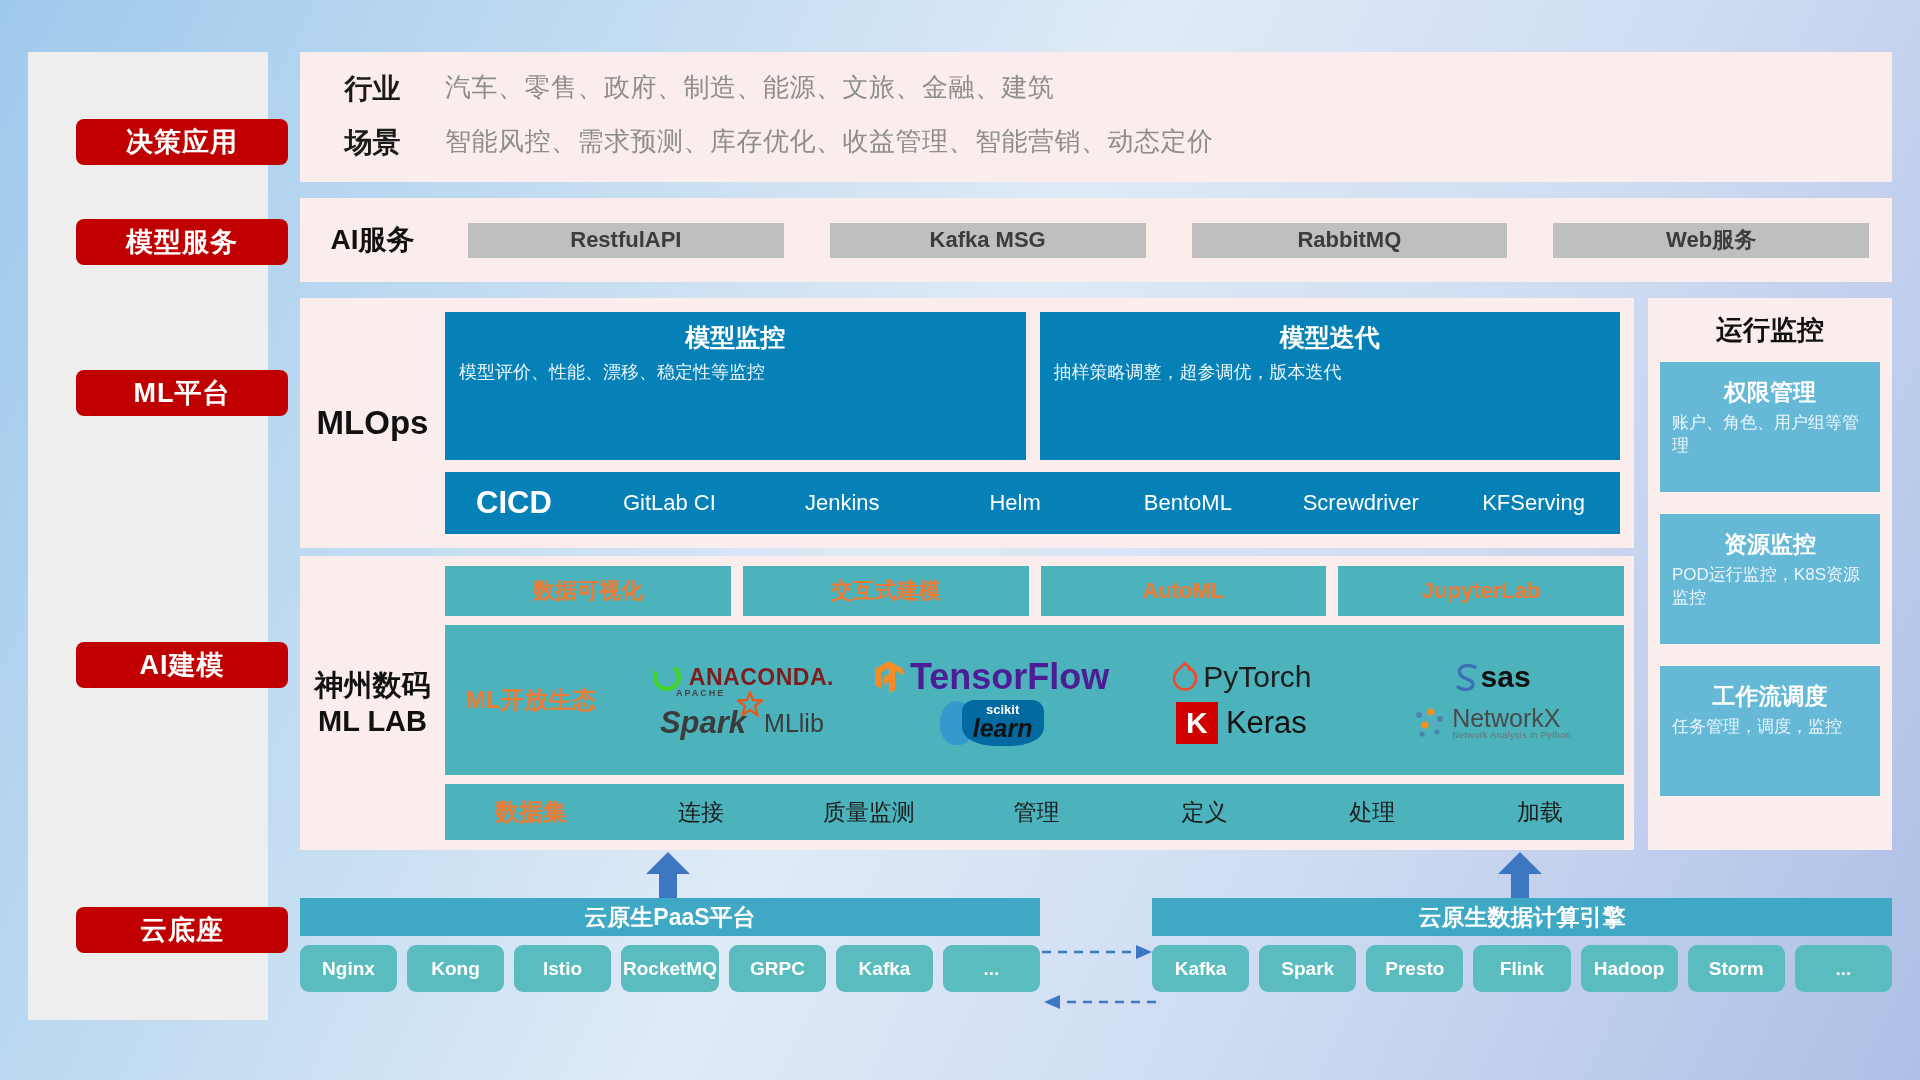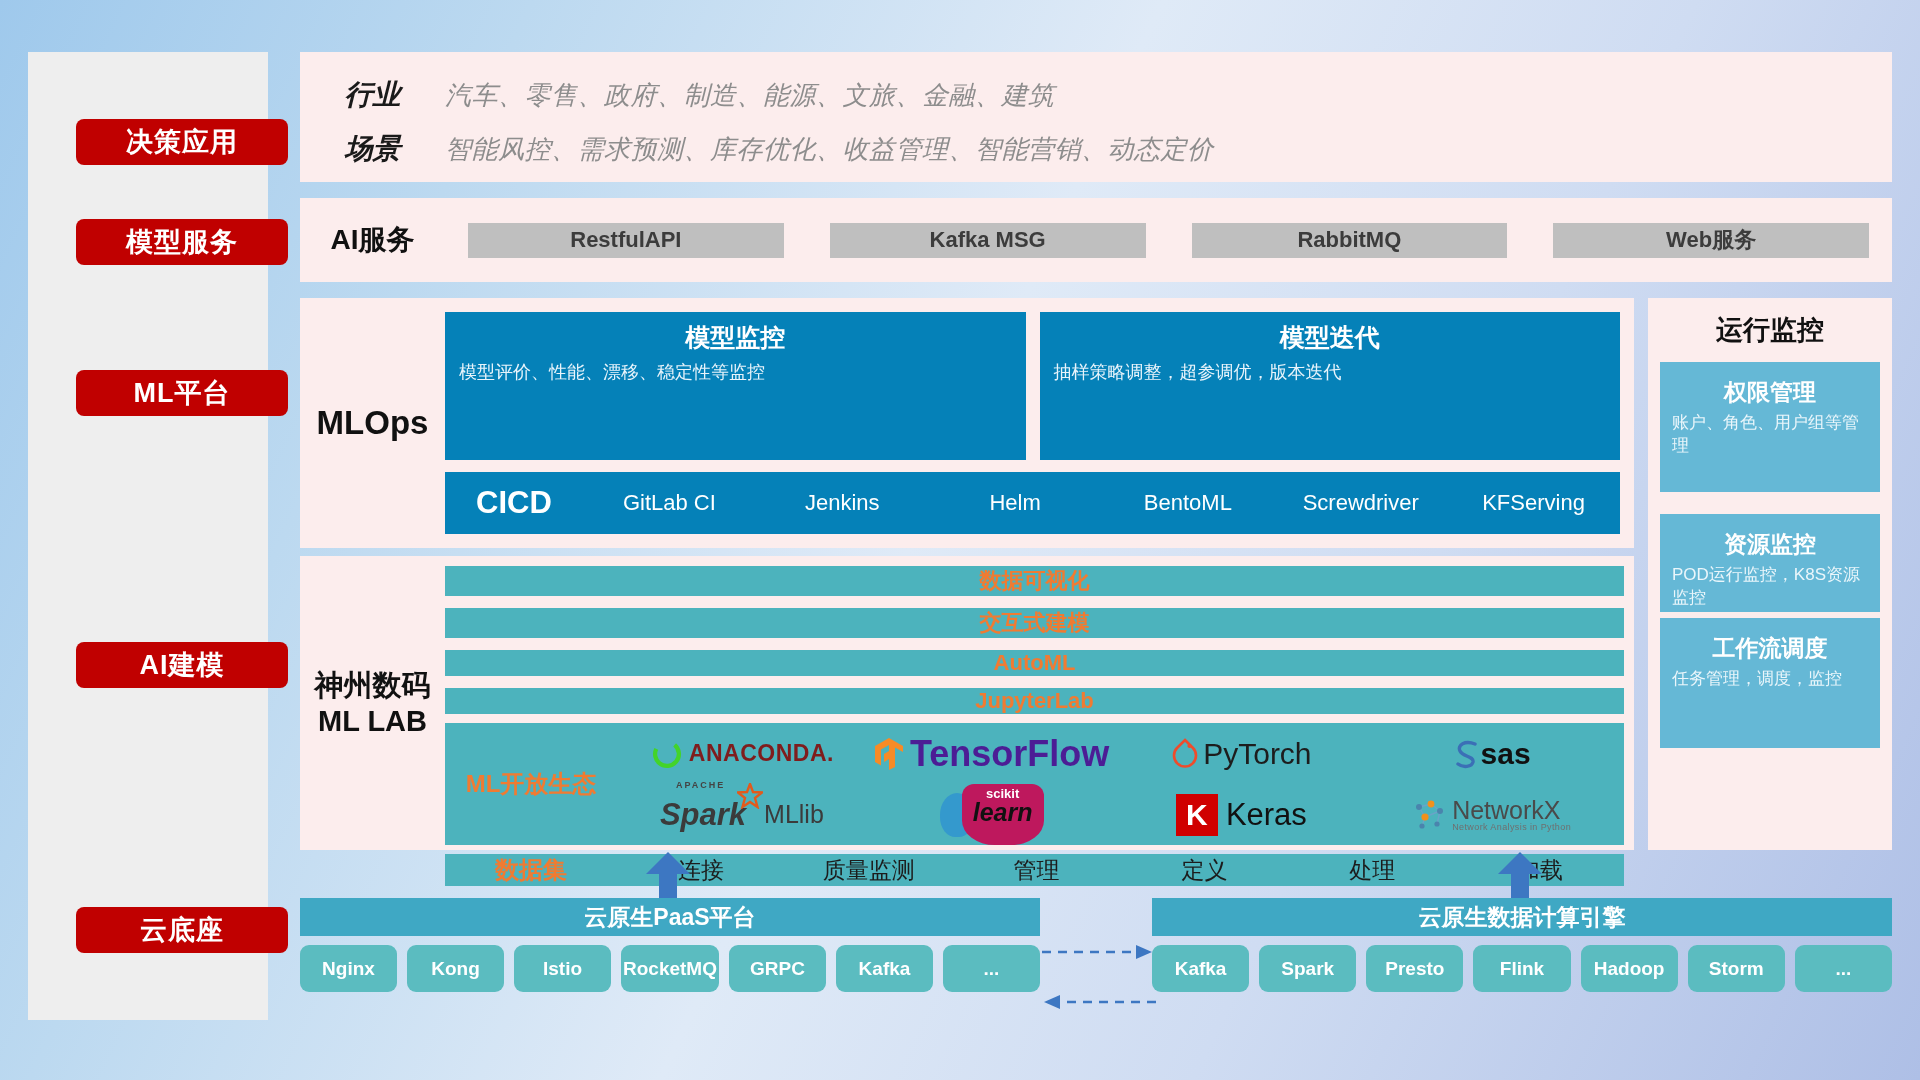--- a/index.html
+++ b/index.html
@@ -23,21 +23,21 @@
     display: flex; align-items: center; justify-content: center;
     letter-spacing: 1px;
   }
 
   
   .band {
     position: absolute; background: #fceded;
   }
 
   
-  .kv-row { display: flex; align-items: center; height: 50px; font-style: italic; }
+  .kv-row { display: flex; height: 50px; }
   .kv-key {
     width: 145px; text-align: center; font-size: 28px; font-weight: bold;
     color: #1a1a1a; flex: none;
   }
   .kv-val { font-size: 26px; color: #8d8d8d; letter-spacing: 0.5px; }
 
   
   .svc-label {
     width: 145px; text-align: center; font-size: 28px; font-weight: bold; color: #111;
     flex: none;
@@ -162,21 +162,21 @@
   </div>
 
   <div class="band" style="left:300px; top:556px; width:1334px; height:294px; display:flex; align-items:center;">
     <div class="lab-label">
       <div>神州数码</div>
       <div>ML LAB</div>
     </div>
 
     <div style="flex:1; height:100%; display:flex; flex-direction:column; gap:9px; padding:10px 10px 10px 0;">
 
-      <div style="display:flex; gap:12px;flex-direction:column;">
+      <div style="display:flex; gap:12px;">
         <div class="tool-box">数据可视化</div>
         <div class="tool-box">交互式建模</div>
         <div class="tool-box">AutoML</div>
         <div class="tool-box">JupyterLab</div>
       </div>
 
       <div class="eco-band" style="flex:1;">
         <div class="eco-label">ML开放生态</div>
         <div style="flex:1; display:grid; grid-template-columns:repeat(4,1fr); grid-template-rows:1fr 1fr; align-items:center; padding-right:8px;">
 
@@ -217,21 +217,21 @@
               <span style="font-size:31px; font-weight:bold; color:#3b3b3b; font-style:italic;">Spark</span>
               <svg width="26" height="26" viewBox="0 0 26 26" style="position:absolute; right:-17px; top:-14px;">
                 <polygon points="13,1 16,9 25,9.5 18,15 20.5,24 13,19 5.5,24 8,15 1,9.5 10,9" fill="none" stroke="#E25A1C" stroke-width="2.4"></polygon>
               </svg>
             </span>
             <span style="color:#3b3b3b; font-size:25px; margin-left:16px;">MLlib</span>
           </div>
 
           <div class="logo-cell">
             <div style="width:34px; height:44px; background:#3499CD; border-radius:50% 50% 45% 45%; margin-right:-12px;"></div>
-            <div style="background:#be185d; border-radius:12px 12px 40% 40%; padding:3px 11px 20px; text-align:center;">
+            <div style="background:#0369a1; border-radius:12px 12px 40% 40%; padding:3px 11px 5px; text-align:center;">
               <div style="font-size:13px; color:#fff; font-weight:bold; line-height:1;">scikit</div>
               <div style="font-size:25px; color:#111; font-style:italic; font-weight:bold; line-height:1;">learn</div>
             </div>
           </div>
 
           <div class="logo-cell">
             <div style="width:42px; height:42px; background:#D00000; display:flex; align-items:center; justify-content:center;">
               <span style="color:#fff; font-size:30px; font-weight:bold;">K</span>
             </div>
             <span style="color:#111; font-size:31px; margin-left:8px;">Keras</span>
@@ -274,21 +274,21 @@
     </div>
   </div>
 
   <div class="band" style="left:1648px; top:298px; width:244px; height:552px; padding:14px 12px;">
     <div class="mon-title" style="margin-bottom:14px;">运行监控</div>
 
     <div class="mon-card" style="height:130px; margin-bottom:22px;">
       <h4>权限管理</h4>
       <p>账户、角色、用户组等管理</p>
     </div>
-    <div class="mon-card" style="height:98px; margin-bottom:6px;">
+    <div class="mon-card" style="height:130px; margin-bottom:22px;">
       <h4>资源监控</h4>
       <p>POD运行监控，K8S资源监控</p>
     </div>
     <div class="mon-card" style="height:130px;">
       <h4>工作流调度</h4>
       <p>任务管理，调度，监控</p>
     </div>
   </div>
 
   <svg style="position:absolute; left:644px; top:852px; width:48px; height:50px;">

